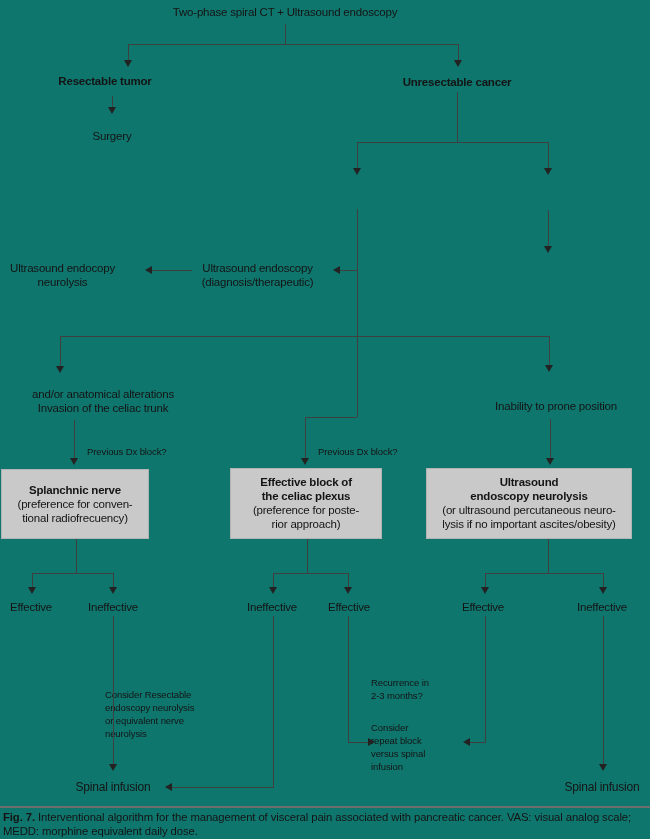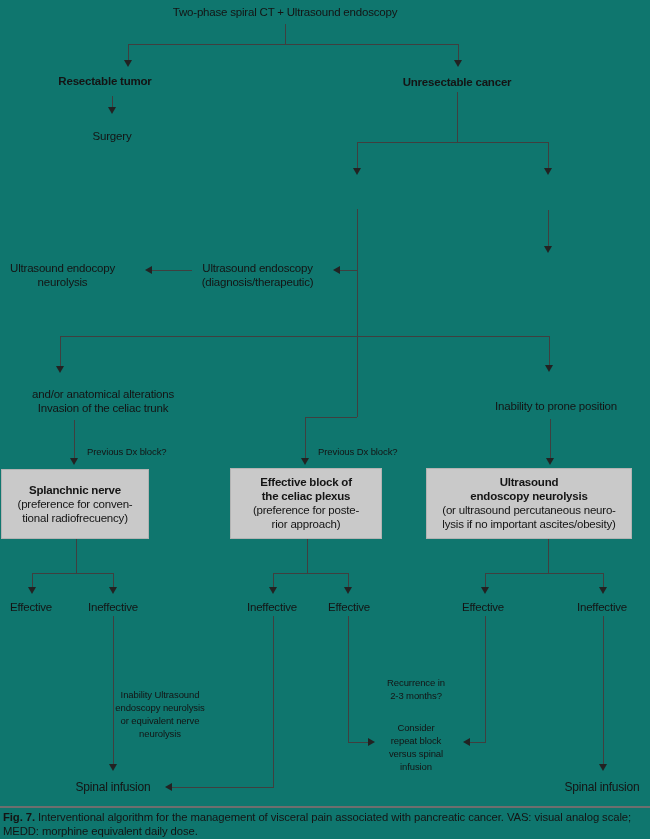--- a/index.html
+++ b/index.html
@@ -1,20 +1,20 @@
 <!DOCTYPE html>
 <html><head>
 <meta charset="utf-8">
 <style>
   html,body{margin:0;padding:0;background:#fff;}
   #fig{position:relative;width:650px;height:839px;background:#0f766e;overflow:hidden;
        font-family:"Liberation Sans","DejaVu Sans",sans-serif;color:#141414;}
   .node{position:absolute;text-align:center;font-size:11.5px;line-height:14px;letter-spacing:-0.2px;}
   .bold{font-weight:bold;}
-  .note{position:absolute;text-align:center;font-size:9.5px;line-height:13px;letter-spacing:-0.1px;}
+  .note{position:absolute;text-align:left;font-size:9.5px;line-height:13px;letter-spacing:-0.1px;}
   .lbl{position:absolute;font-size:9.5px;white-space:nowrap;letter-spacing:-0.1px;}
   .big{font-size:12px;}
   .gbox{position:absolute;background:var(--box-fill,#c9c9c9);border:1px solid #b3b3b3;
         box-sizing:border-box;text-align:center;font-size:11.5px;line-height:14px;letter-spacing:-0.2px;}
   .v{position:absolute;width:1px;background:var(--line,#3f3f3f);}
   .hzl{position:absolute;height:1px;background:var(--line,#3f3f3f);}
   .ad{position:absolute;width:0;height:0;border-left:4px solid transparent;
       border-right:4px solid transparent;border-top:7px solid #222;}
   .al{position:absolute;width:0;height:0;border-top:4px solid transparent;
       border-bottom:4px solid transparent;border-right:7px solid #222;}
@@ -72,21 +72,21 @@
   </div>
 
   <div class="node" style="left:4px;top:600px;width:54px;">Effective</div>
   <div class="node" style="left:83px;top:600px;width:60px;">Ineffective</div>
   <div class="node" style="left:242px;top:600px;width:60px;">Ineffective</div>
   <div class="node" style="left:322px;top:600px;width:54px;">Effective</div>
   <div class="node" style="left:456px;top:600px;width:54px;">Effective</div>
   <div class="node" style="left:572px;top:600px;width:60px;">Ineffective</div>
 
   <div class="note" style="left:105px;top:688px;width:110px;">
-    <div>Inability Ultrasound</div>
+    <div>Consider Resectable</div>
     <div>endoscopy neurolysis</div>
     <div>or equivalent nerve</div>
     <div>neurolysis</div>
   </div>
   <div class="note" style="left:371px;top:676px;width:90px;">
     <div>Recurrence in</div>
     <div>2-3 months?</div>
   </div>
   <div class="note" style="left:371px;top:721px;width:90px;">
     <div>Consider</div>

